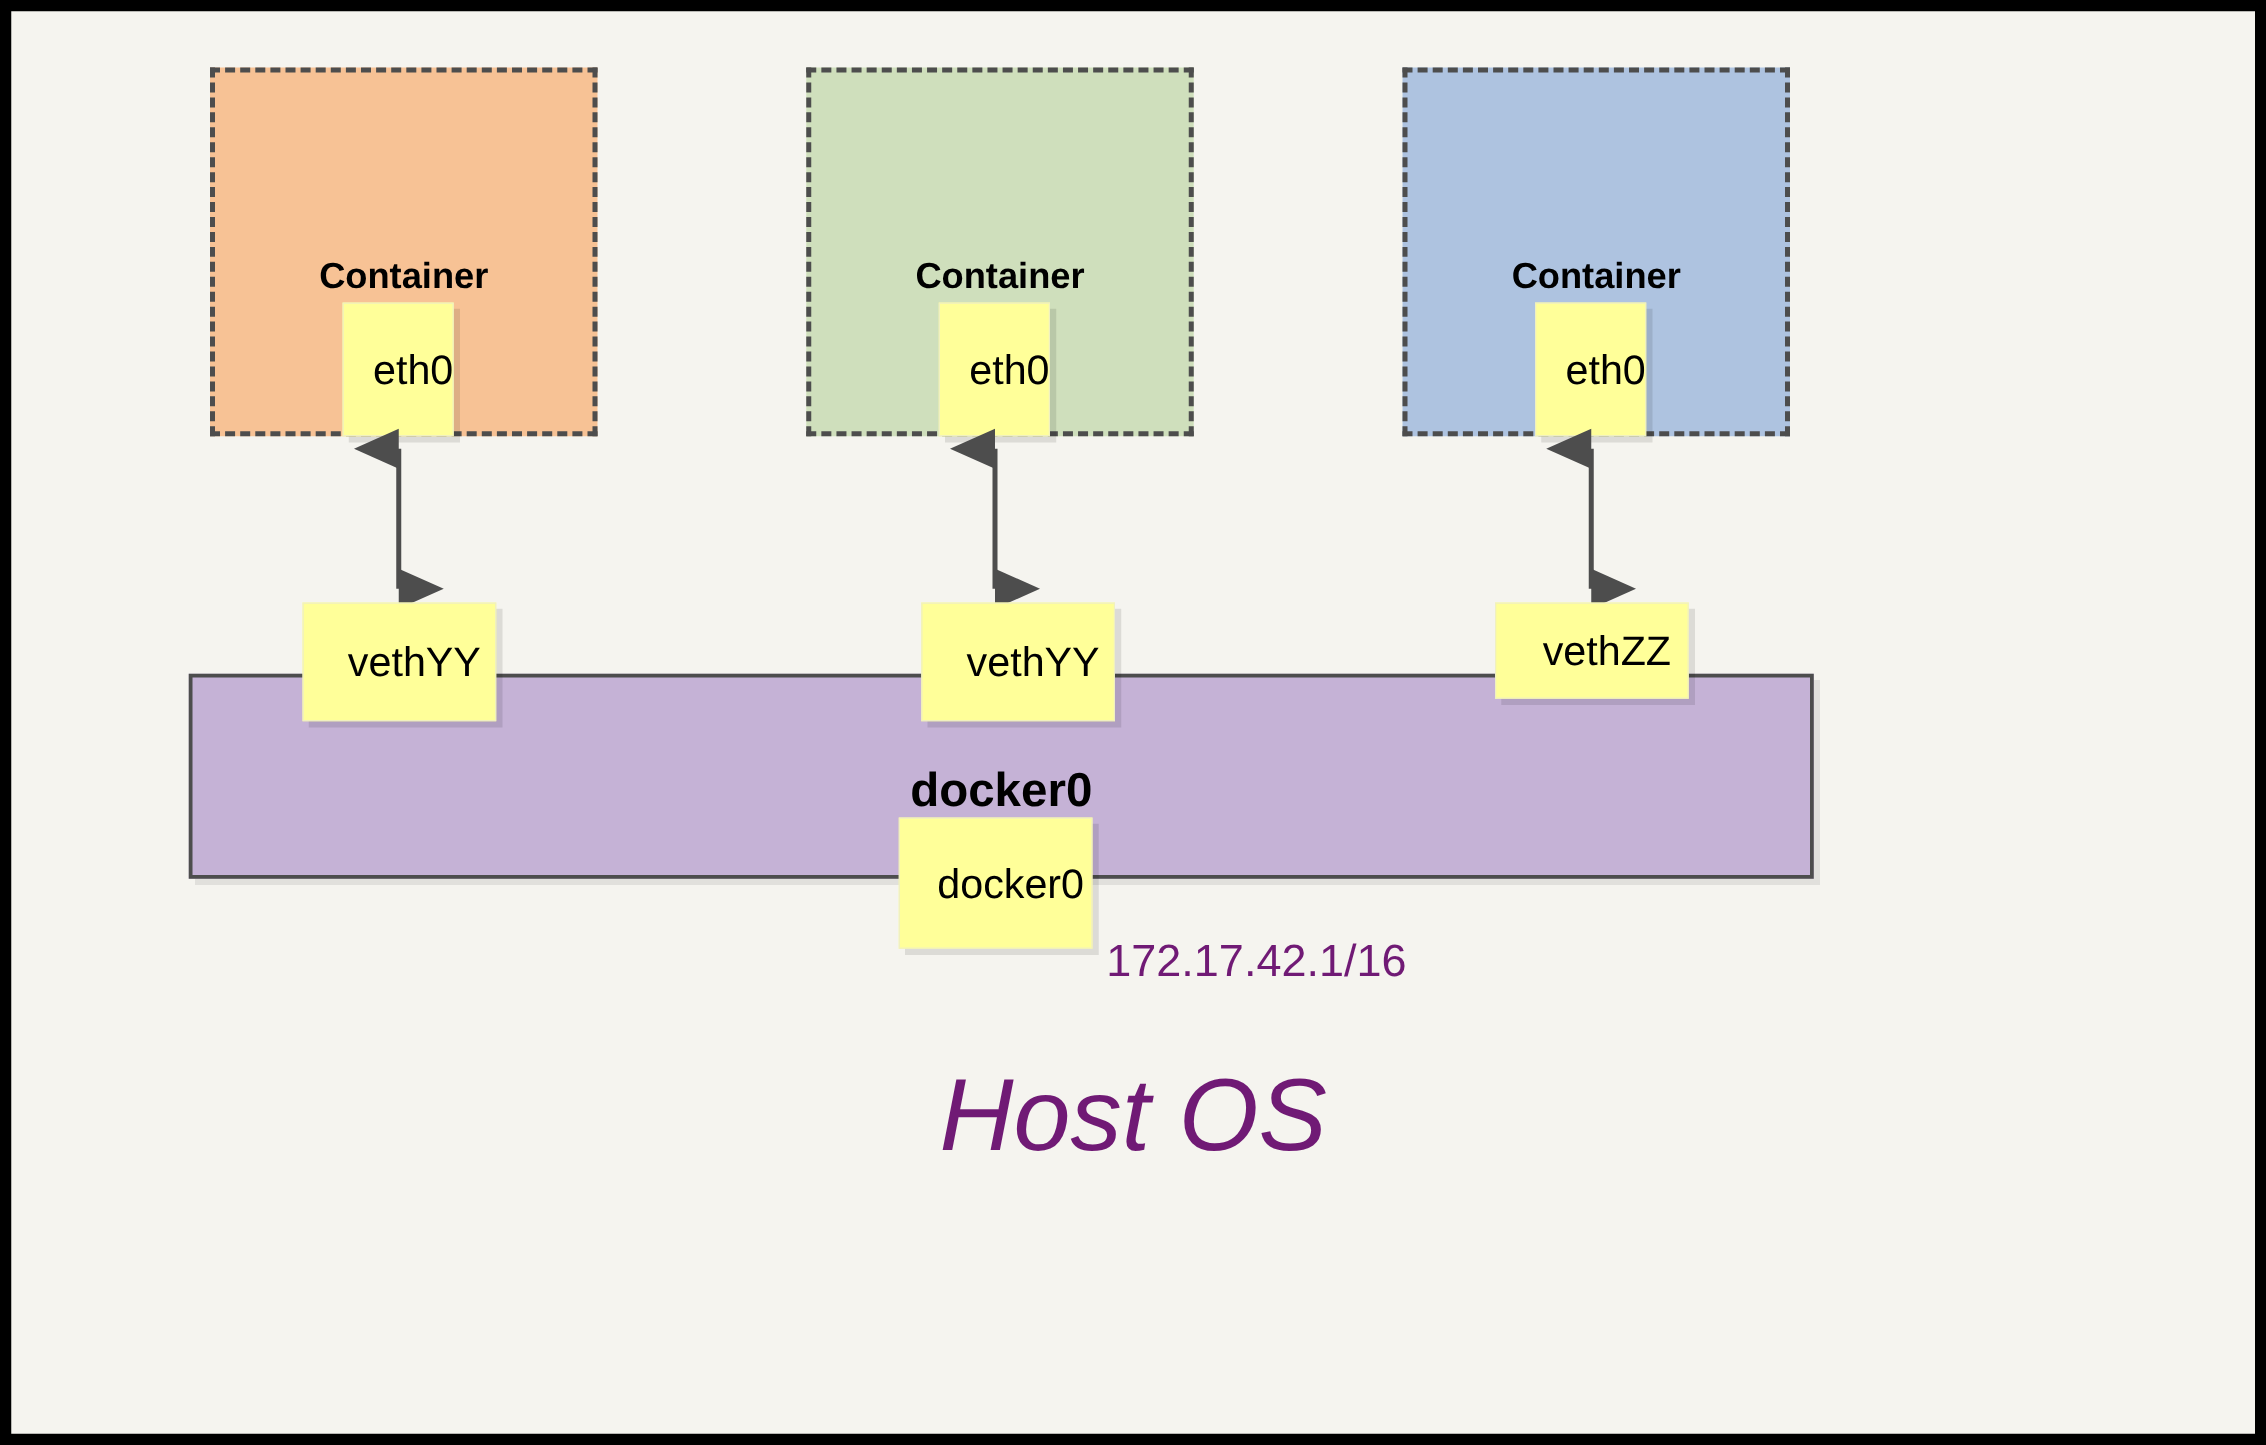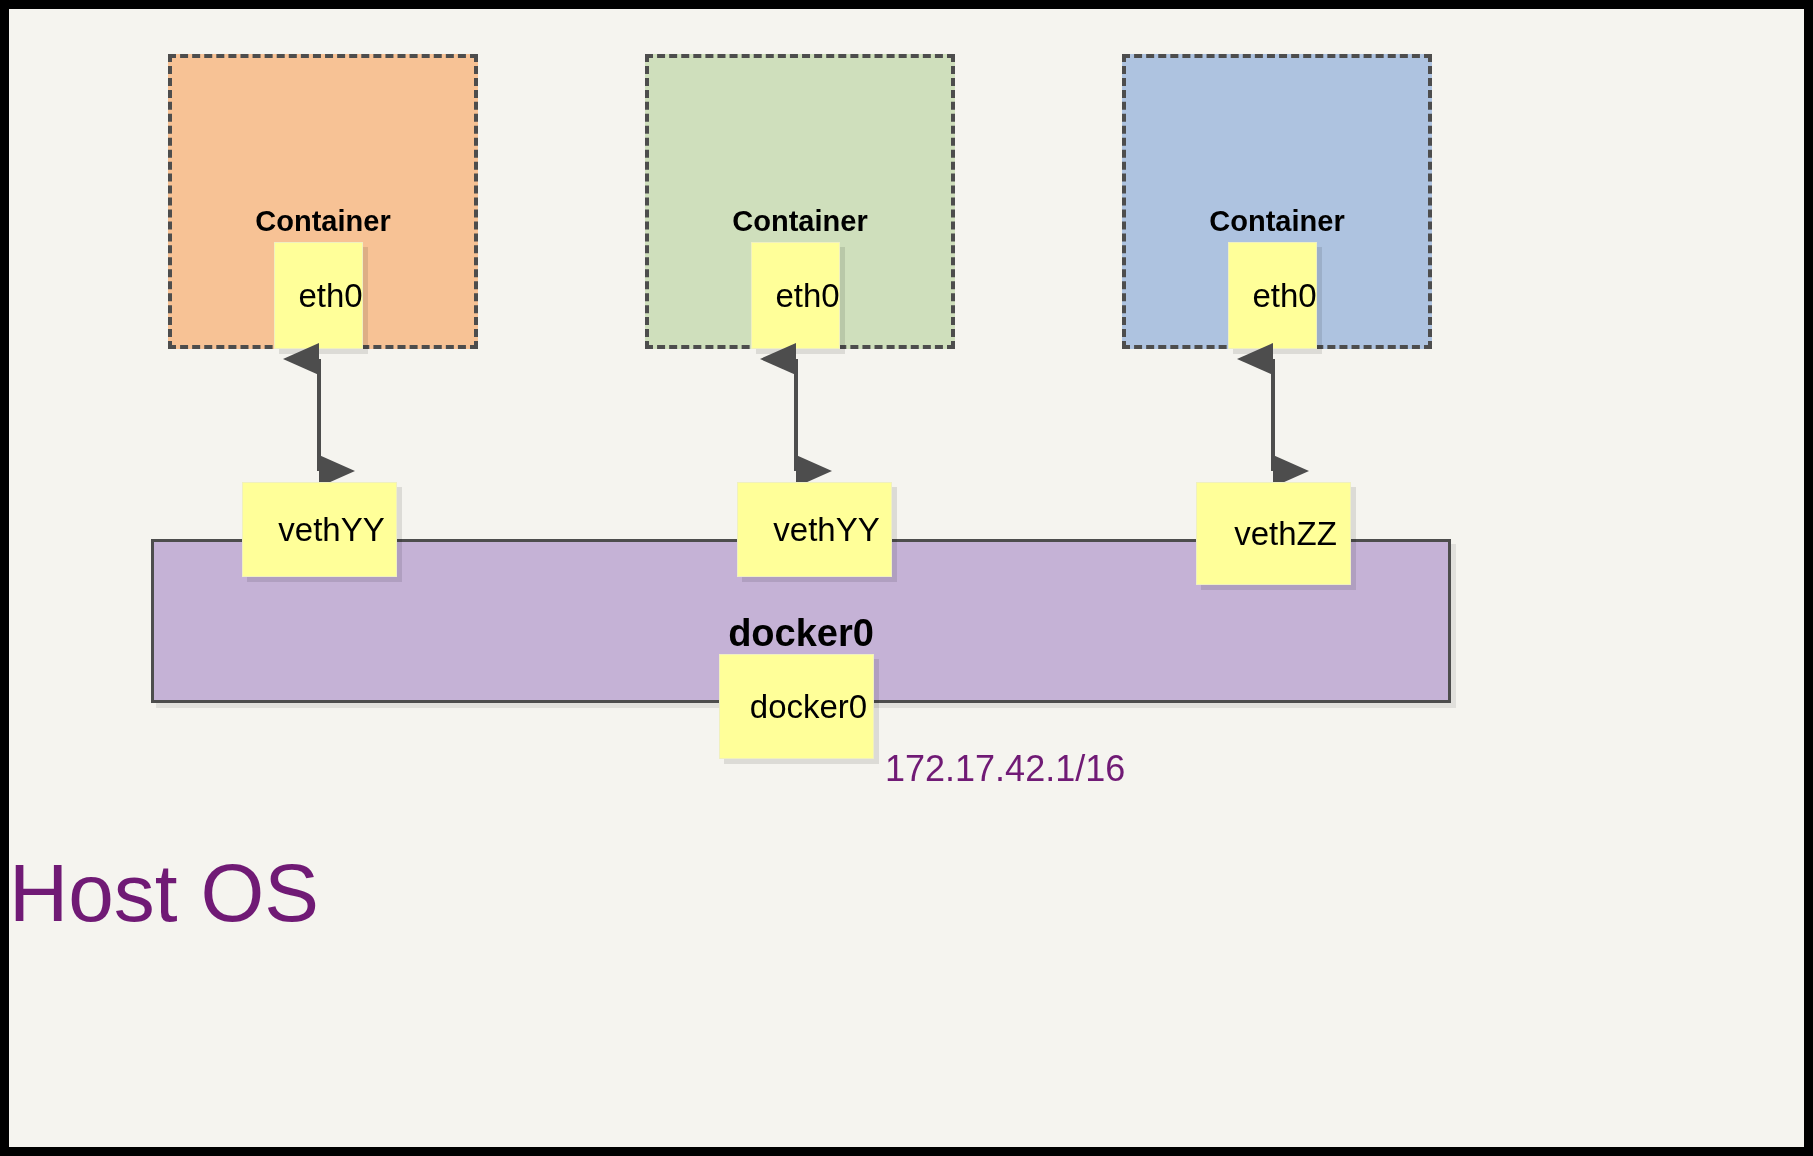--- a/index.html
+++ b/index.html
@@ -83,20 +83,22 @@
     position: absolute;
     color: #701a75;
     white-space: nowrap;
     margin-top: 12px;
   }
   #ip-text { font-size: 36px; }
   #host-os-text {
     font-size: 82px;
     left: 0;
     right: 0;
+    text-align: center;
+    font-style: italic;
   }
 </style>
 </head>
 <body>
 
 <div id="canvas">
 
   <div class="container-box" style="left:159px; top:45px; width:310px; height:295px; background:#f7c295;">
     <div class="container-title" style="top:147px;">Container</div>
   </div>
@@ -138,21 +140,21 @@
   <div id="docker-bar" style="left:142px; top:530px; width:1300px; height:164px;">
     <div id="docker-bar-label" style="top:70px;">docker0</div>
   </div>
 
   <div class="note" style="left:233px; top:473px; width:155px; height:95px;">
     <span>vethYY</span>
   </div>
   <div class="note" style="left:710px; top:473px; width:155px; height:95px;margin-left:18px;">
     <span>vethYY</span>
   </div>
-  <div class="note" style="left:1187px; top:473px; width:155px; height:103px;align-items:center;">
+  <div class="note" style="left:1187px; top:473px; width:155px; height:77px;align-items:center;">
     <span>vethZZ</span>
   </div>
 
   <div class="note" style="left:710px; top:645px; width:155px; height:105px;">
     <span>docker0</span>
   </div>
 
   <div class="plain-text" id="ip-text" style="left:876px; top:727px;">172.17.42.1/16</div>
 
   <div class="plain-text" id="host-os-text" style="top:825px;">Host OS</div>

